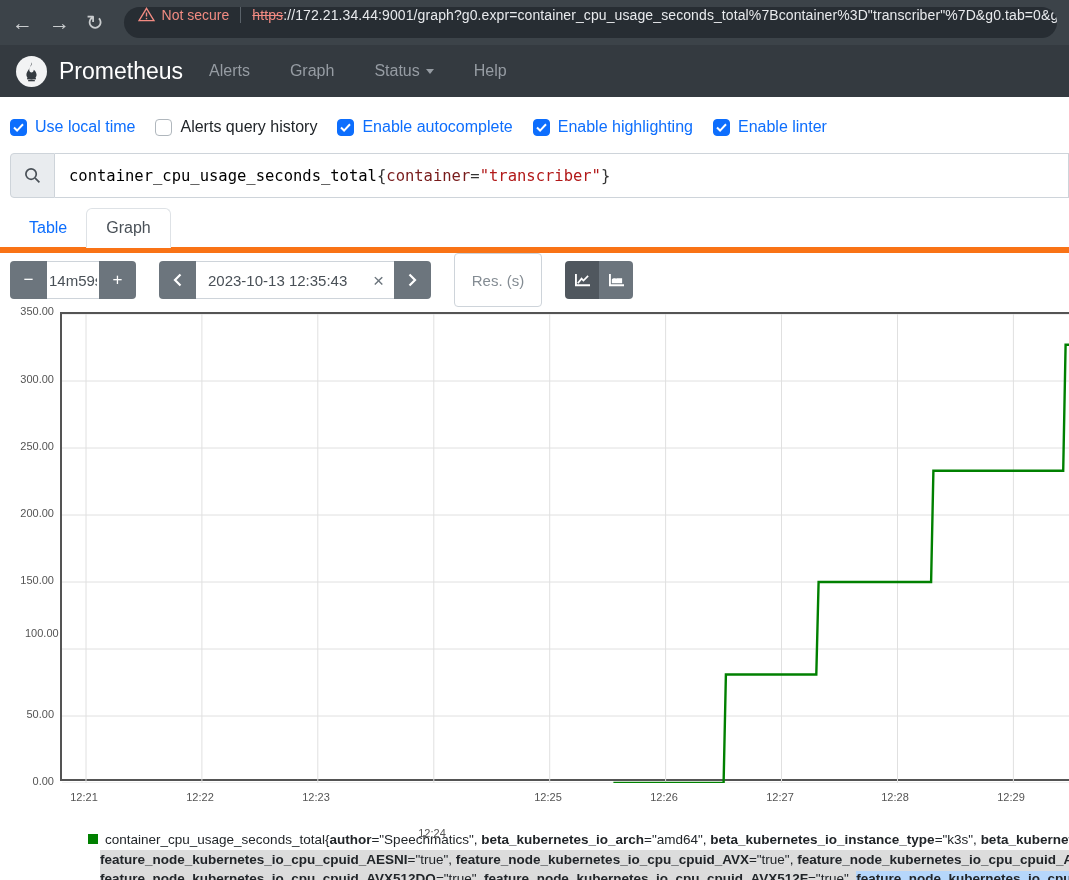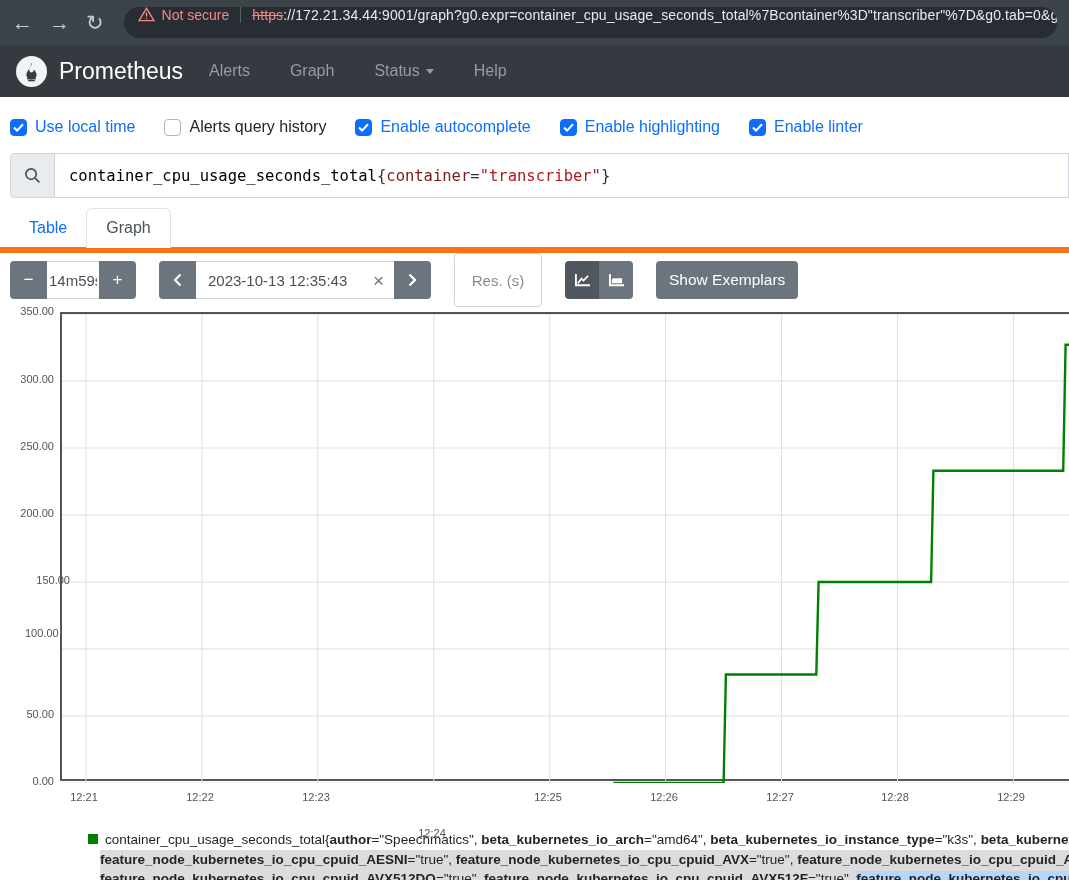--- a/index.html
+++ b/index.html
@@ -24,21 +24,21 @@
   .pm-logo { width:31px; height:31px; border-radius:50%; background:#f2f3f4;
     display:flex; align-items:center; justify-content:center; flex:0 0 auto; }
   .pm-brand { color:#fff; font-size:23px; margin-left:12px; }
   .pm-links { display:flex; align-items:center; margin-left:26px; gap:40px; }
   .pm-link { color:#969ca3; font-size:16px; cursor:pointer; display:flex; align-items:center; }
   .caret { display:inline-block; width:0; height:0; border-left:4.5px solid transparent;
     border-right:4.5px solid transparent; border-top:5px solid #969ca3; margin-left:6px; }
 
   
   .content { padding-top:17px; }
-  .cb-row { display:flex; align-items:center; gap:29px; padding:0 10px; height:26px; margin-bottom:13px; }
+  .cb-row { display:flex; align-items:center; gap:20px; padding:0 10px; height:26px; margin-bottom:13px; }
   .cb-item { display:flex; align-items:center; gap:8px; cursor:pointer; }
   .cb-box { width:17px; height:17px; border-radius:4px; border:1px solid #b0b7bd; background:#fff;
     display:flex; align-items:center; justify-content:center; flex:0 0 auto; }
   .cb-box.checked { background:#0d6efd; border-color:#0d6efd; }
   .cb-label { font-size:16px; color:#0d6efd; }
   .cb-label.plain { color:#212529; }
 
   
   .query-group { display:flex; margin-left:10px; width:1059px; height:45px; }
   .query-addon { width:45px; background:#e9ecef; border:1px solid #ced4da;
@@ -221,21 +221,20 @@
           <polyline points="4,11 8,6 10,8 15,3" fill="none" stroke="#fff" stroke-width="1.8"></polyline>
         </svg>
       </button>
       <button class="btn btn-right tgl">
         <svg width="17" height="15" viewBox="0 0 18 16">
           <path d="M2 1 V13 H17" fill="none" stroke="#fff" stroke-width="2"></path>
           <path d="M4 11 V7 C6 4.5 8 6.5 9.5 5.5 L15 5.5 V11 Z" fill="#fff"></path>
         </svg>
       </button>
     </div>
-    <button class="btn btn-exemplars">Show Exemplars</button>
   </div>
 
   <div class="chart-wrap" id="chart-wrap">
     <div class="plot" id="plot">
         <svg width="1009" height="469">
           <line x1="24.0" y1="0" x2="24.0" y2="469" stroke="#e0e0e0" stroke-width="1"></line>
           <line x1="139.9" y1="0" x2="139.9" y2="469" stroke="#e0e0e0" stroke-width="1"></line>
           <line x1="255.8" y1="0" x2="255.8" y2="469" stroke="#e0e0e0" stroke-width="1"></line>
           <line x1="371.8" y1="0" x2="371.8" y2="469" stroke="#e0e0e0" stroke-width="1"></line>
           <line x1="487.7" y1="0" x2="487.7" y2="469" stroke="#e0e0e0" stroke-width="1"></line>
@@ -250,21 +249,21 @@
           <line x1="0" y1="201.0" x2="1009" y2="201.0" stroke="#e0e0e0" stroke-width="1"></line>
           <line x1="0" y1="134.0" x2="1009" y2="134.0" stroke="#e0e0e0" stroke-width="1"></line>
           <line x1="0" y1="67.0" x2="1009" y2="67.0" stroke="#e0e0e0" stroke-width="1"></line>
           <line x1="0" y1="0.0" x2="1009" y2="0.0" stroke="#e0e0e0" stroke-width="1"></line>
           <polyline points="551.4,469.0 661.6,469.0 663.9,360.5 754.3,360.5 756.6,268.0 869.1,268.0 871.4,156.8 1001.2,156.8 1003.6,30.8 1009.3,30.8" fill="none" stroke="#008000" stroke-width="2.4"></polyline>
         </svg>
       </div>
   <div class="ytick" style="top: 468px;">0.00</div>
       <div class="ytick" style="top: 401px;">50.00</div>
       <div class="ytick" style="top: 320px; padding-left: 25px;">100.00</div>
-      <div class="ytick" style="top: 267px; margin-left: 16px;">150.00</div>
+      <div class="ytick" style="top: 267px;">150.00</div>
       <div class="ytick" style="top: 200px;">200.00</div>
       <div class="ytick" style="top: 133px;">250.00</div>
       <div class="ytick" style="top: 66px;">300.00</div>
       <div class="ytick" style="top: -2px;">350.00</div>
       <div class="xtick" style="left: 62px;">12:21</div>
       <div class="xtick" style="left: 178px;">12:22</div>
       <div class="xtick" style="left: 294px;">12:23</div>
       <div class="xtick" style="left: 410px; margin-top: 36px;">12:24</div>
       <div class="xtick" style="left: 526px;">12:25</div>
       <div class="xtick" style="left: 642px;">12:26</div>

